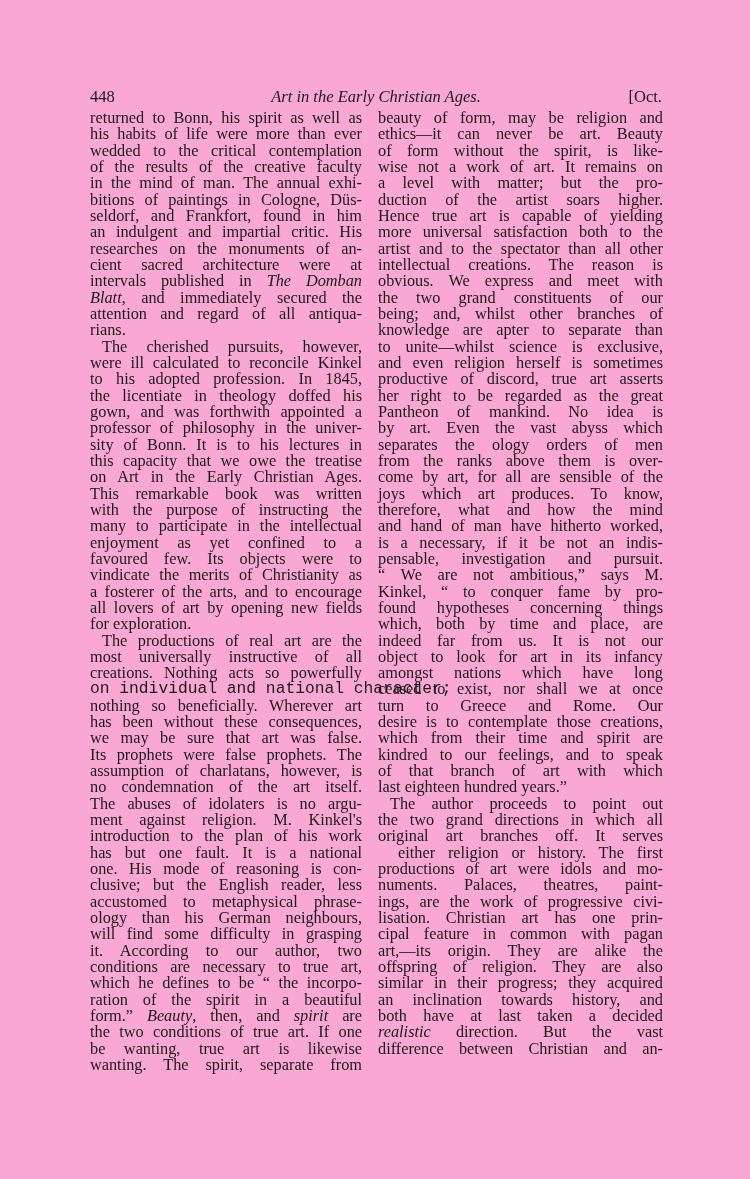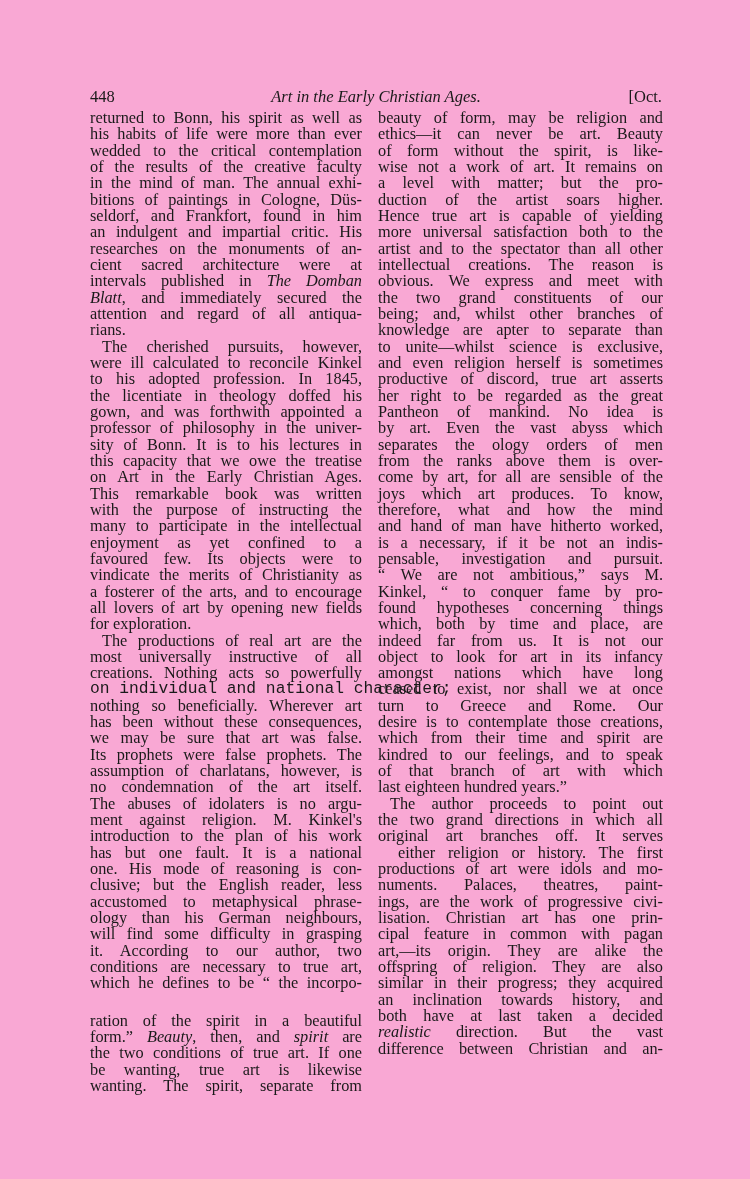--- a/index.html
+++ b/index.html
@@ -76,21 +76,21 @@
       <span class="line" style="height: 16.3333px;"><span>introduction to the plan of his work</span></span>
       <span class="line" style="height: 16.3333px;"><span>has but one fault. It is a national</span></span>
       <span class="line" style="height: 16.3333px;"><span>one. His mode of reasoning is con-</span></span>
       <span class="line" style="height: 16.3333px;"><span>clusive; but the English reader, less</span></span>
       <span class="line" style="height: 16.3333px;"><span>accustomed to metaphysical phrase-</span></span>
       <span class="line" style="height: 16.3333px;"><span>ology than his German neighbours,</span></span>
       <span class="line" style="height: 16.3333px;"><span>will find some difficulty in grasping</span></span>
       <span class="line" style="height: 16.3333px;"><span>it. According to our author, two</span></span>
       <span class="line" style="height: 16.3333px;"><span>conditions are necessary to true art,</span></span>
       <span class="line" style="height: 16.3333px;"><span>which he defines to be “ the incorpo-</span></span>
-      <span class="line" style="height: 16.3333px; margin-top: 21px;"><span>ration of the spirit in a beautiful</span></span>
+      <span class="line" style="height: 16.3333px;"><span>ration of the spirit in a beautiful</span></span>
       <span class="line" style="height: 16.3333px;"><span>form.” </span><span class="it">Beauty</span><span>, then, and </span><span class="it">spirit</span><span> are</span></span>
       <span class="line" style="height: 16.3333px;"><span>the two conditions of true art. If one</span></span>
       <span class="line" style="height: 16.3333px;"><span>be wanting, true art is likewise</span></span>
       <span class="line" style="height: 16.3333px;"><span>wanting. The spirit, separate from</span></span>
     </div>
   <div class="col right" id="col-right" style="line-height: 16.3333px;">
       <span class="line" style="height: 16.3333px;"><span>beauty of form, may be religion and</span></span>
       <span class="line" style="height: 16.3333px;"><span>ethics—it can never be art. Beauty</span></span>
       <span class="line" style="height: 16.3333px;"><span>of form without the spirit, is like-</span></span>
       <span class="line" style="height: 16.3333px;"><span>wise not a work of art. It remains on</span></span>

